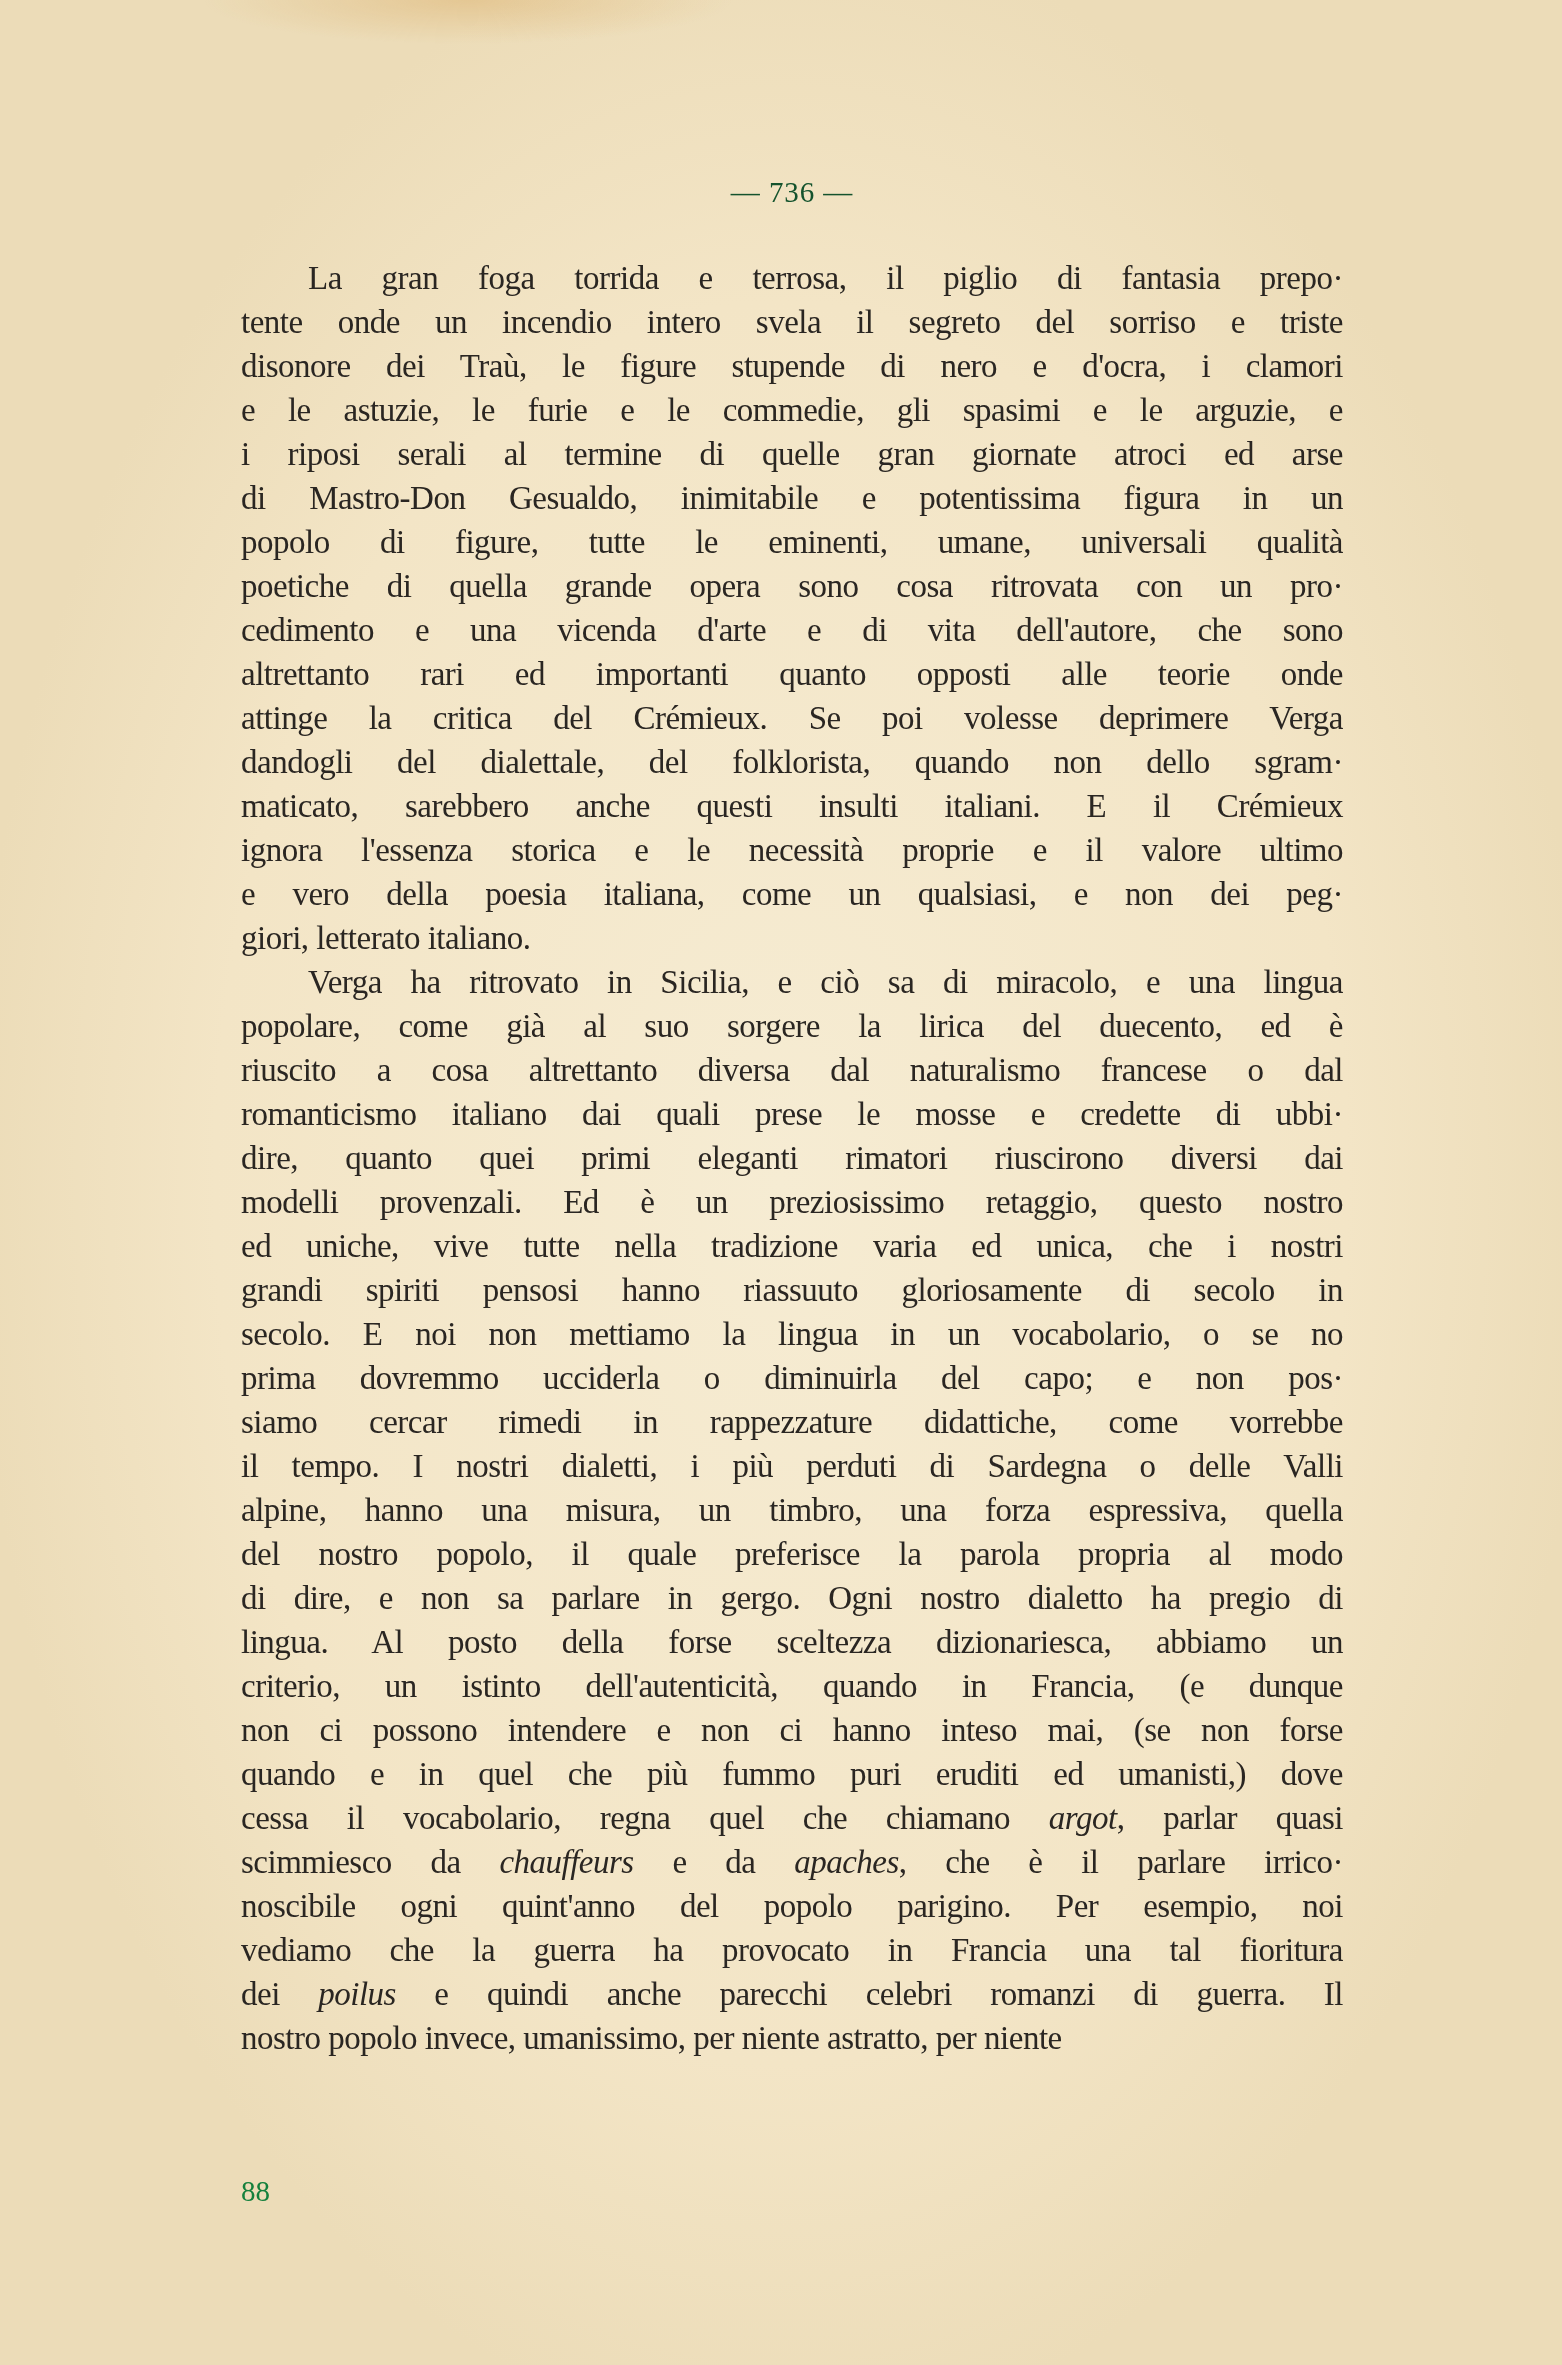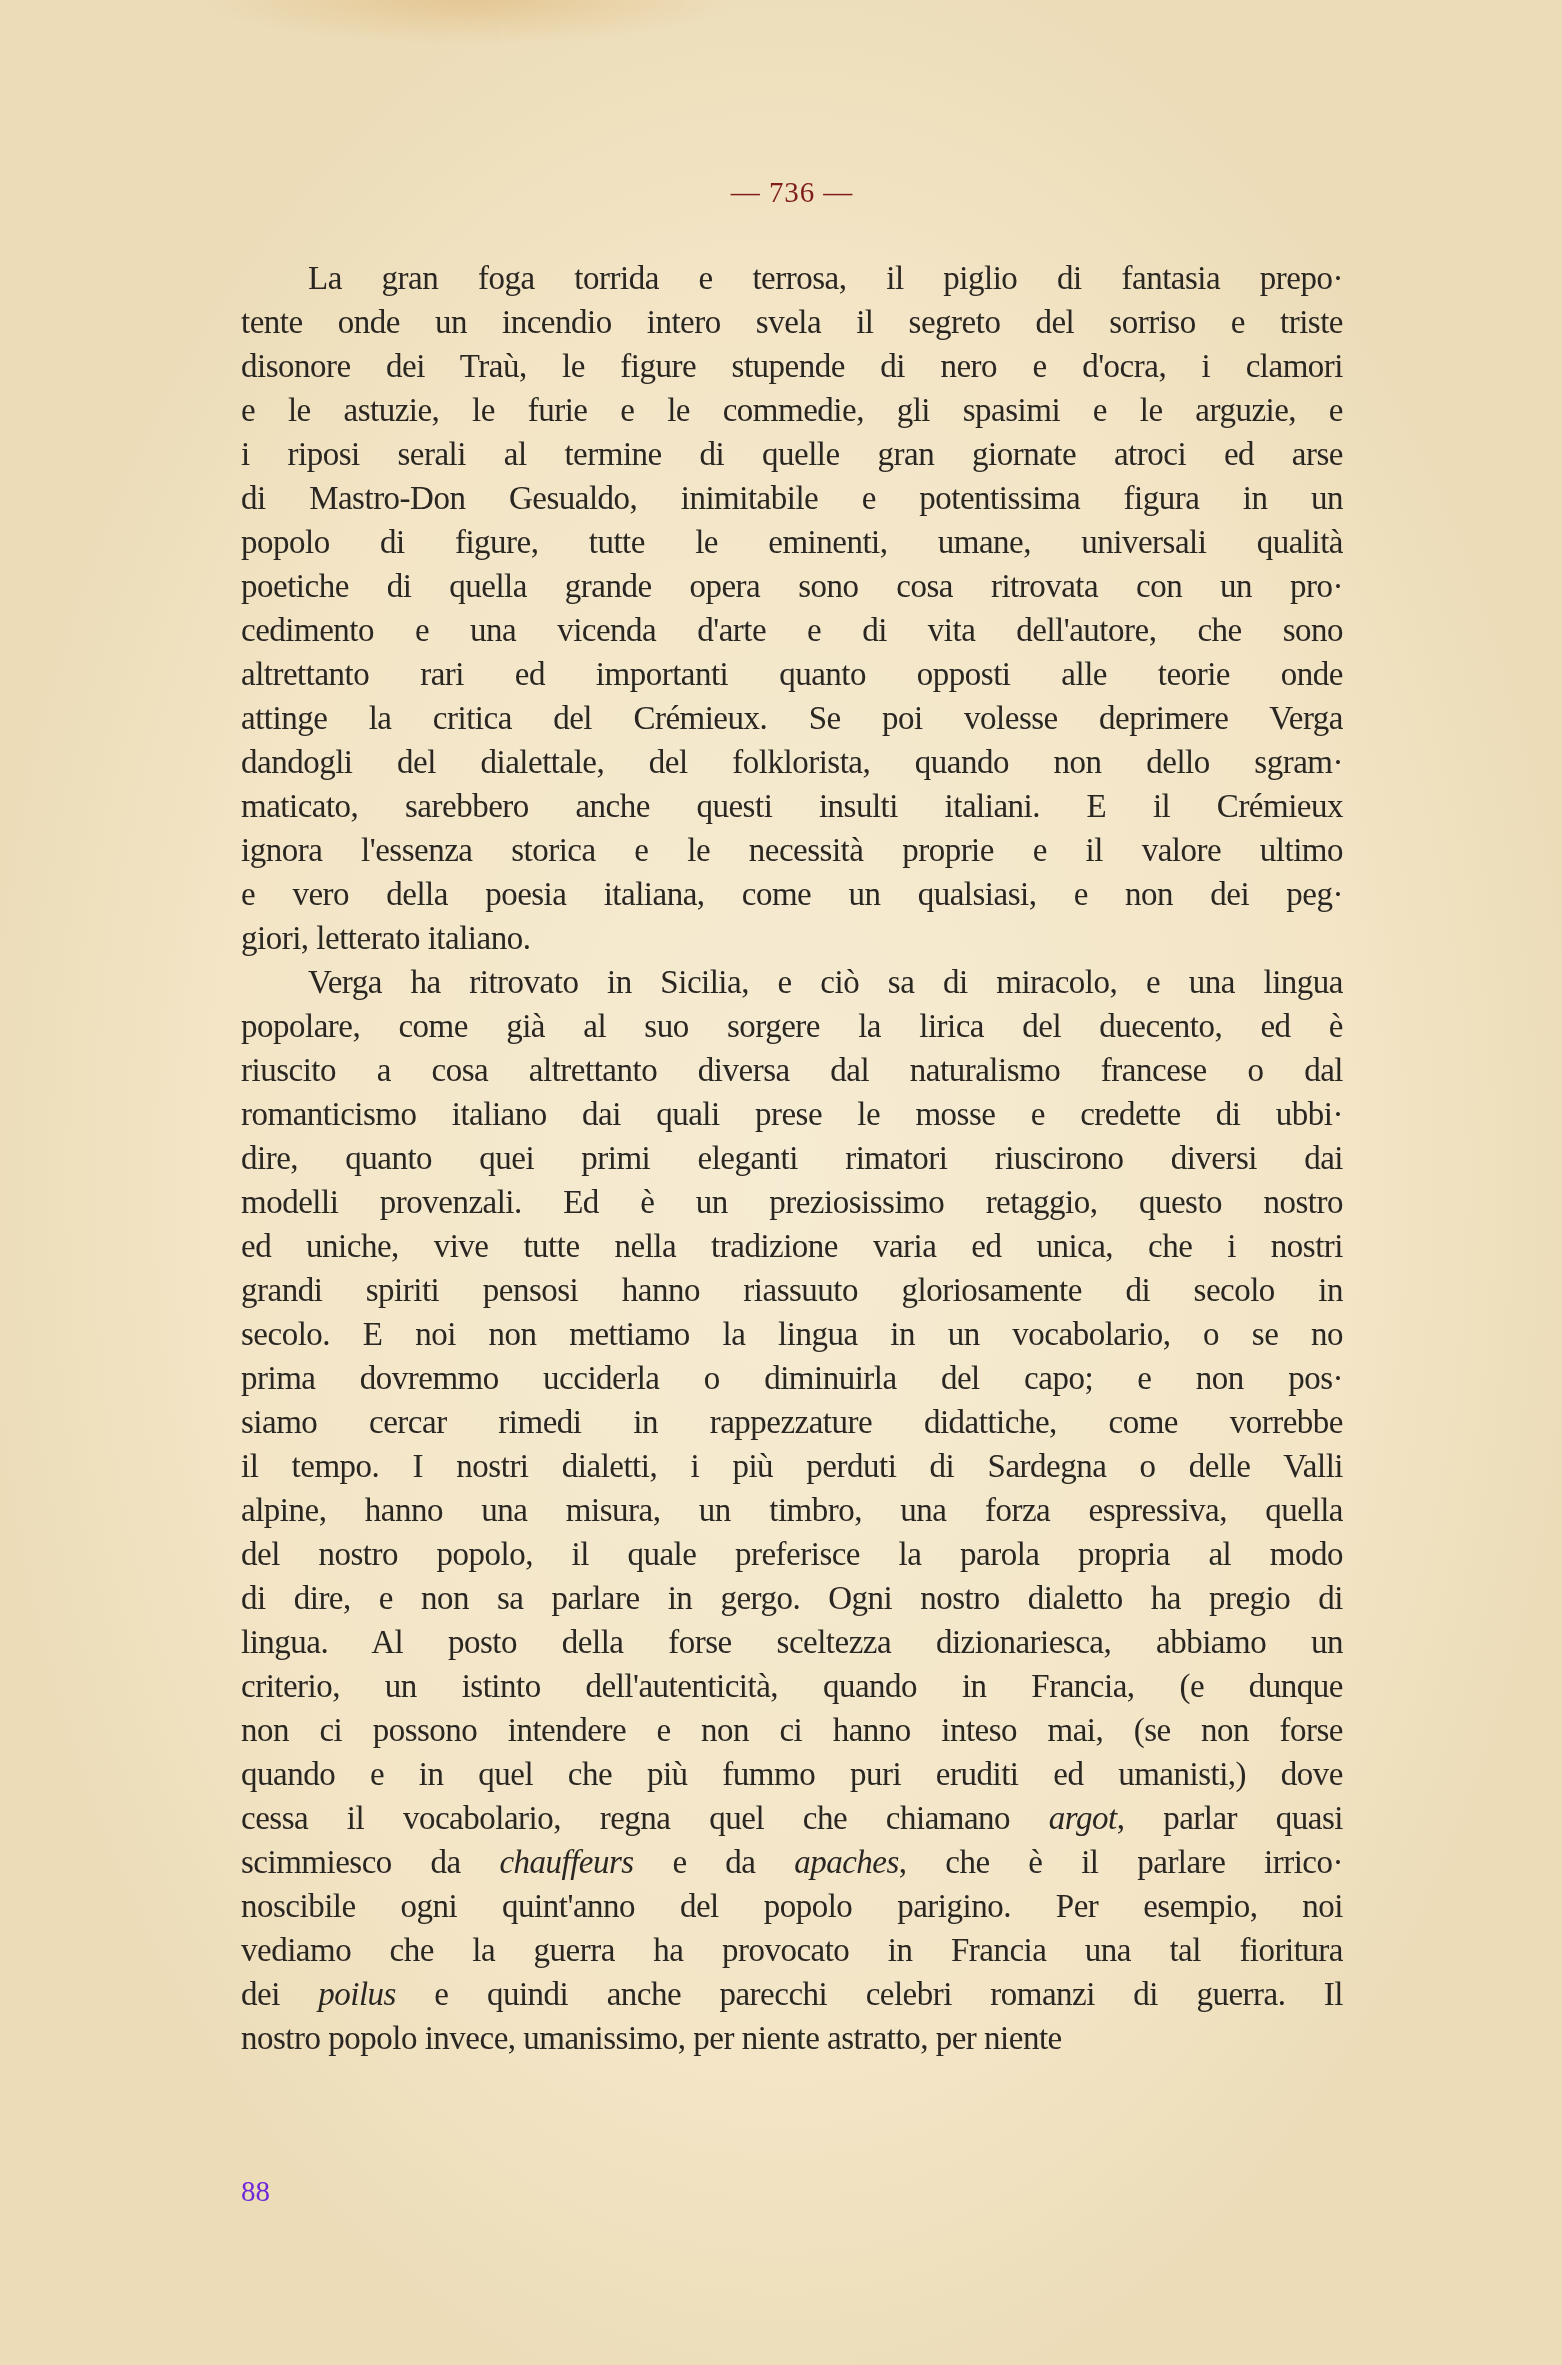--- a/index.html
+++ b/index.html
@@ -25,21 +25,21 @@
       width: 1102px;
     }
     .page-header {
       position: absolute;
       top: 176px;
       left: 0;
       width: 1102px;
       text-align: center;
       font-size: 29px;
       letter-spacing: 0.9px;
-      color: #7f1d1d;
+      color: #14532d;
     }
     .body-text {
       position: absolute;
       top: 236px;
       left: 0;
       width: 1102px;
       margin-top: 20px;
     }
     .line {
       display: block;
@@ -60,21 +60,21 @@
       padding-left: 67px;
     }
     .line span.it {
       font-style: italic;
     }
     .footer-signature {
       position: absolute;
       top: 2175px;
       left: 0;
       font-size: 29px;
-      color: #6d28d9;
+      color: #15803d;
     }
   </style>
 </head>
 <body>
 
 <div class="page">
   <div class="page-header">— 736 —</div>
   <div class="body-text" id="body-text">
       <div>
         <span class="line indent">La gran foga torrida e terrosa, il piglio di fantasia prepo·</span>

